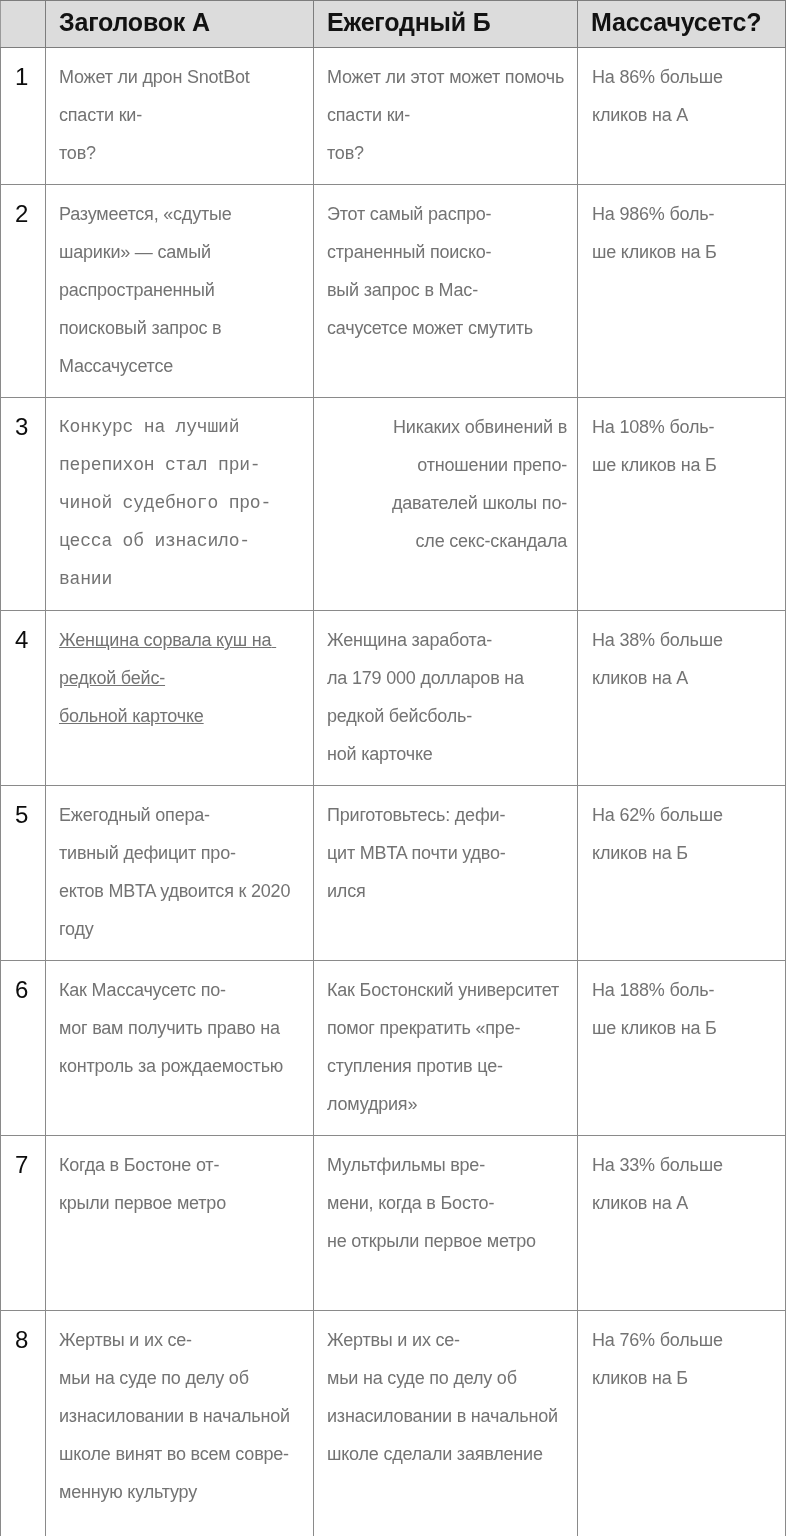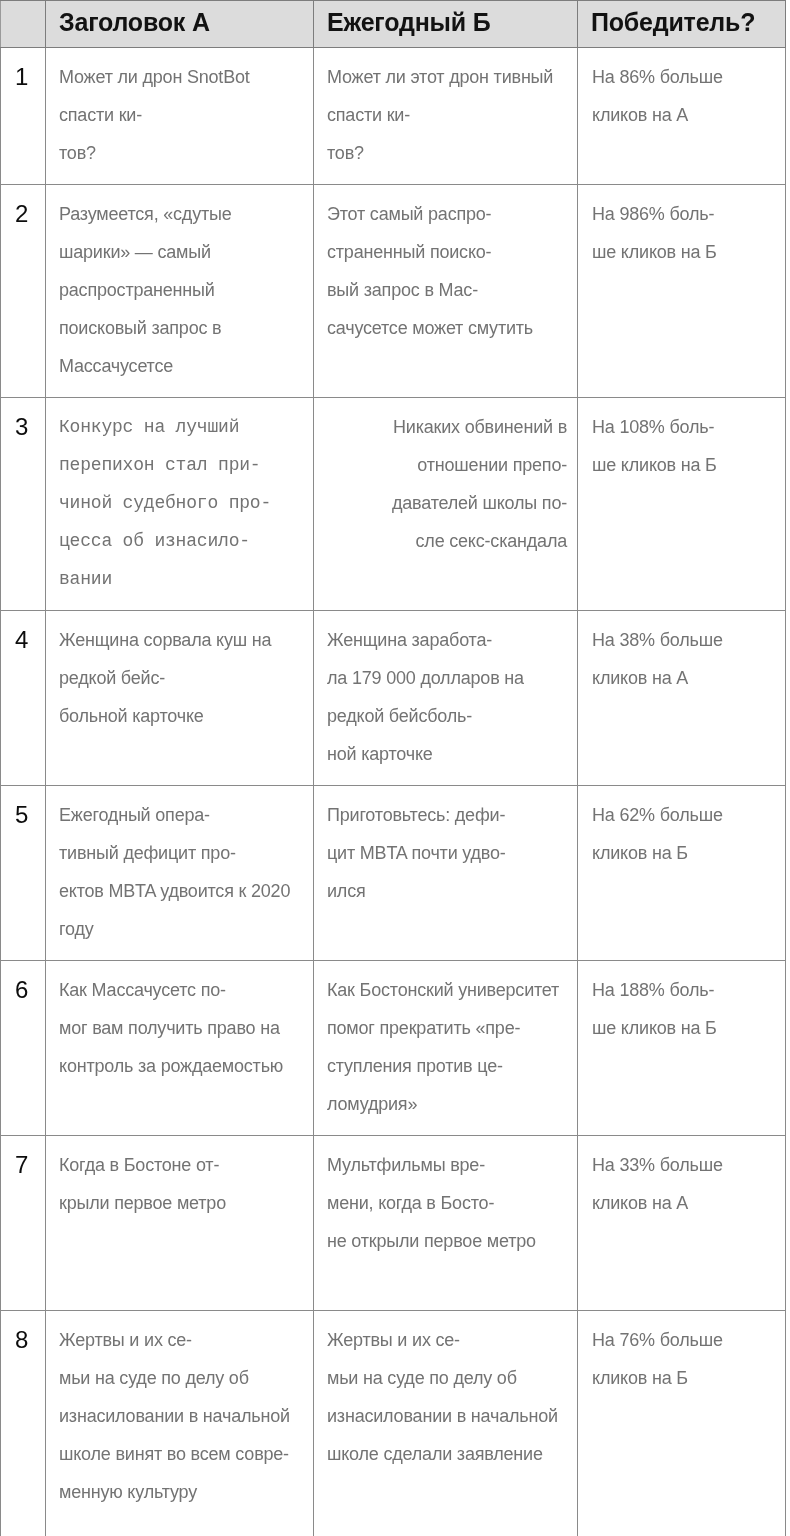--- a/index.html
+++ b/index.html
@@ -103,29 +103,29 @@
       <col class="c-num">
       <col class="c-a">
       <col class="c-b">
       <col class="c-win">
     </colgroup>
     <thead>
       <tr class="head-row">
         <th class="th-num"></th>
         <th>Заголовок А</th>
         <th>Ежегодный Б</th>
-        <th>Победитель?</th>
+        <th>Массачусетс?</th>
       </tr>
     </thead>
     <tbody>
       <tr class="r1">
         <td class="cell-num">1</td>
         <td class="cell-a" style="white-space: pre-wrap;">Может ли дрон SnotBot спасти ки-
 тов?</td>
-        <td class="cell-b" style="white-space: pre-wrap;">Может ли этот дрон тивный спасти ки-
+        <td class="cell-b" style="white-space: pre-wrap;">Может ли этот может помочь спасти ки-
 тов?</td>
         <td class="cell-win">На 86% больше кликов на А</td>
       </tr>
       <tr class="r2">
         <td class="cell-num">2</td>
         <td class="cell-a">Разумеется, «сдутые шарики» — самый распространенный поисковый запрос в Массачусетсе</td>
         <td class="cell-b" style="white-space: pre-wrap;">Этот самый распро-
 страненный поиско-
 вый запрос в Мас-
 сачусетсе может смутить</td>
@@ -139,21 +139,21 @@
 цесса об изнасило-
 вании</td>
         <td class="cell-b" style="white-space: pre-wrap; text-align: right;">Никаких обвинений в отношении препо-
 давателей школы по-
 сле секс-скандала</td>
         <td class="cell-win" style="white-space: pre-wrap;">На 108% боль-
 ше кликов на Б</td>
       </tr>
       <tr class="r4">
         <td class="cell-num">4</td>
-        <td class="cell-a" style="white-space: pre-wrap;">Женщина сорвала куш на редкой бейс-
+        <td class="cell-a" style="white-space: pre-wrap; text-decoration: underline;">Женщина сорвала куш на редкой бейс-
 больной карточке</td>
         <td class="cell-b" style="white-space: pre-wrap;">Женщина заработа-
 ла 179 000 долларов на редкой бейсболь-
 ной карточке</td>
         <td class="cell-win">На 38% больше кликов на А</td>
       </tr>
       <tr class="r5">
         <td class="cell-num">5</td>
         <td class="cell-a" style="white-space: pre-wrap;">Ежегодный опера-
 тивный дефицит про-

